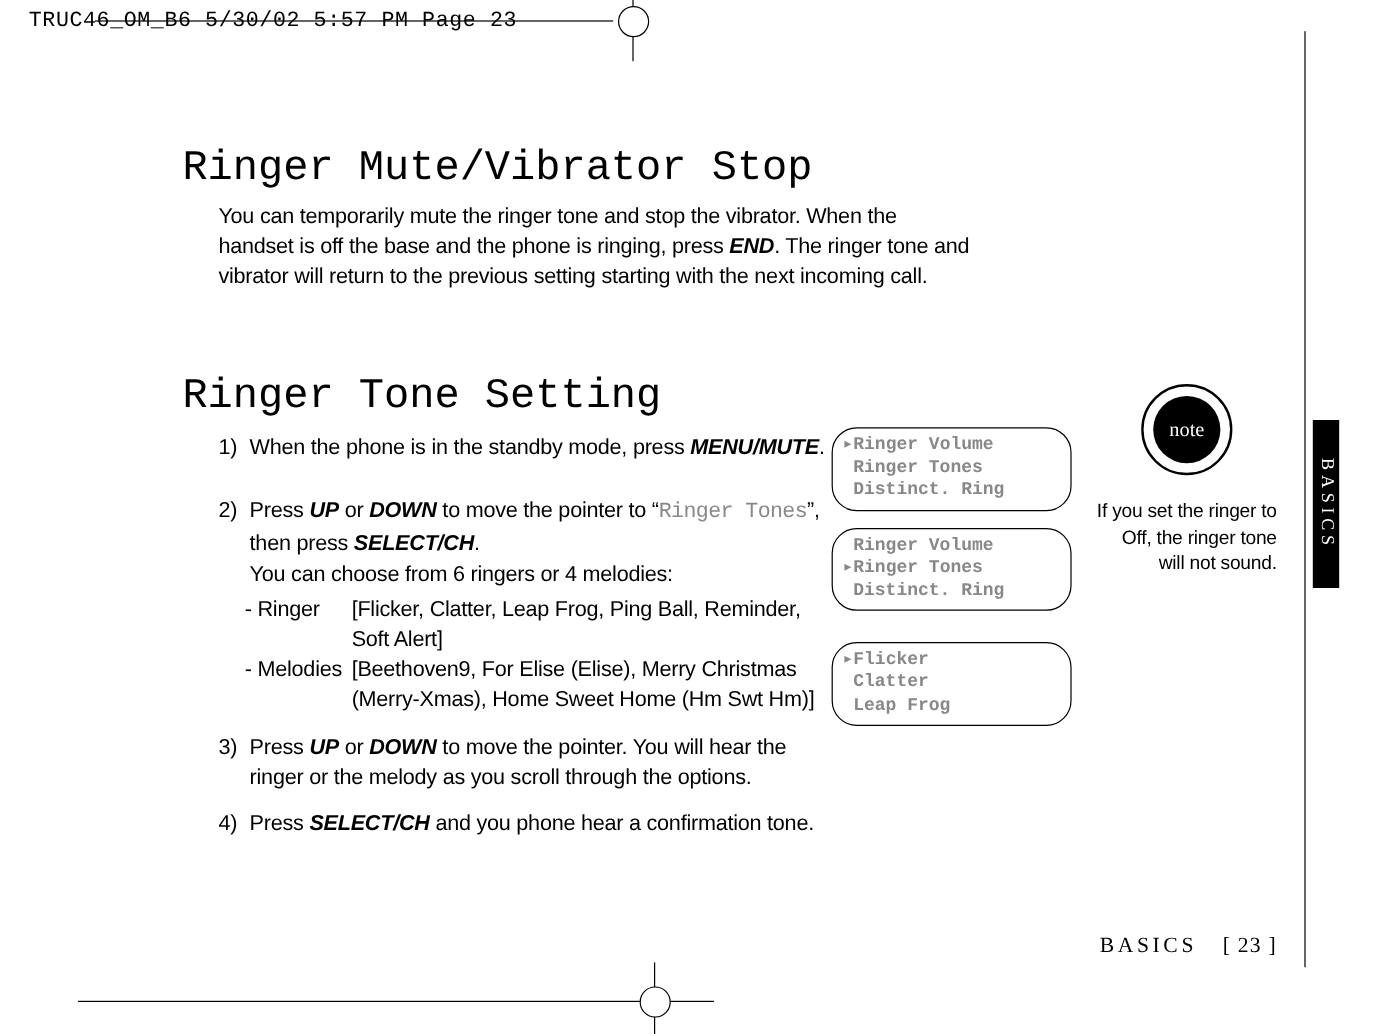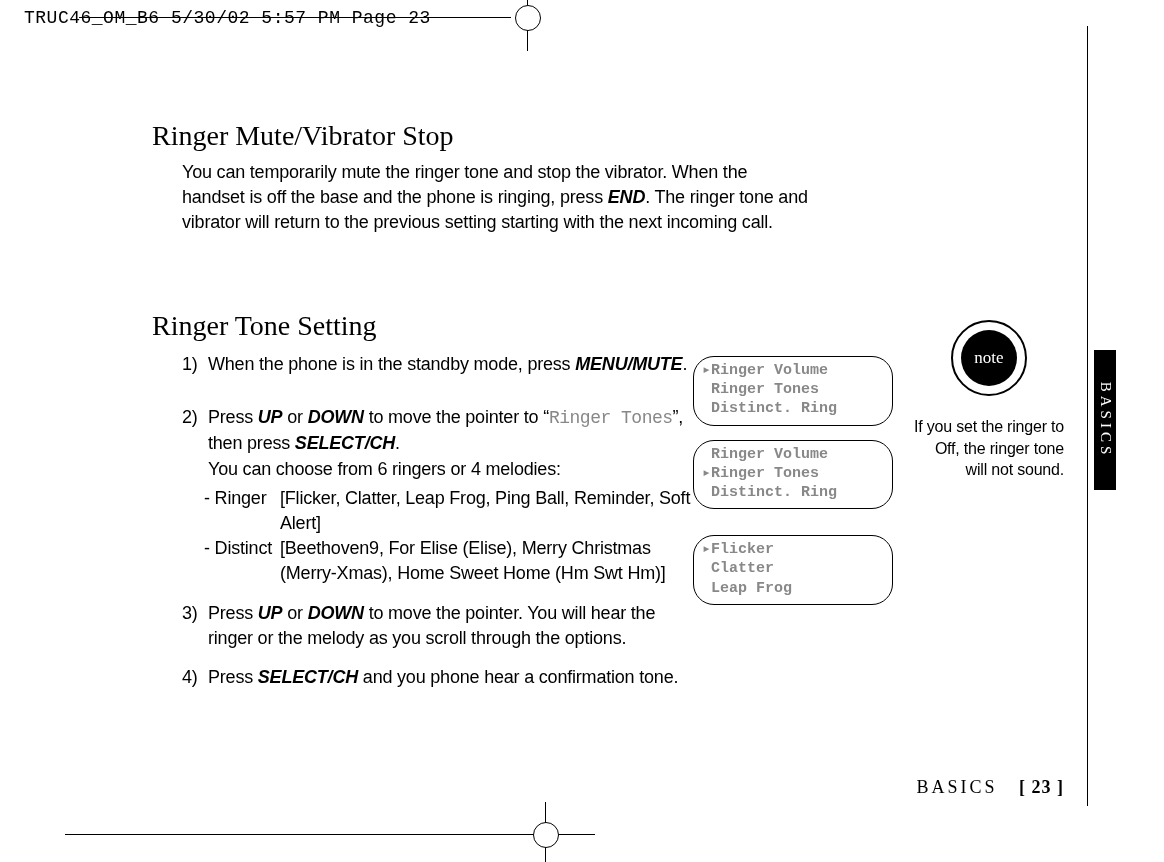--- a/index.html
+++ b/index.html
@@ -11,21 +11,21 @@
   .reg-hline{position:absolute;top:18px;left:-420px;width:432px;height:1px;background:#000}
   .reg-vline{position:absolute;top:-18px;left:28px;width:1px;height:70px;background:#000}
   .reg-circ{position:absolute;top:6px;left:16px;width:24px;height:24px;border:1px solid #000;border-radius:50%;background:#fff}
   .bottom-reg{position:absolute;bottom:-2px;left:493px;width:110px;height:60px}
   .bottom-reg .reg-hline{position:absolute;top:30px;left:-428px;width:530px;height:1px;background:#000}
   .bottom-reg .reg-vline{position:absolute;top:-2px;left:52px;width:1px;height:70px;background:#000}
   .bottom-reg .reg-circ{top:18px;left:40px}
   .trim-right{position:absolute;top:26px;right:76px;width:1px;height:780px;background:#000}
   .side-tab{position:absolute;right:48px;top:350px;width:22px;height:140px;background:#000}
   .side-tab .txt{position:absolute;left:50%;top:50%;color:#fff;font-family:Georgia,serif;font-size:15px;letter-spacing:4px;transform:translate(-50%,-50%) rotate(90deg);white-space:nowrap}
-  .h1{font-family:Liberation Serif, serif;font-size:28px;font-weight:400}
+  .h1{font-family:Liberation Mono, monospace;font-size:35px;font-weight:400}
   .body{font-size:18px;line-height:1.4}
   .intro{position:absolute;left:152px;top:120px;width:760px}
   .intro h1{margin:0 0 8px 0}
   .intro p{position:relative;margin:0;left:30px;width:630px}
   .section2{position:absolute;left:152px;top:310px;width:760px}
   .section2 h1{margin:0 0 10px 0}
   .steps{position:relative;left:30px;width:520px;margin:0;padding:0;list-style:none;font-size:18px;line-height:1.4}
   .steps>li{margin-bottom:14px;position:relative;padding-left:26px}
   .steps>li .num{position:absolute;left:0;top:0}
   .steps table{border-collapse:collapse;margin-top:4px;margin-left:-4px}
@@ -33,21 +33,21 @@
   .steps td.lb{white-space:nowrap;padding-right:8px}
   .kw{font-weight:700;font-style:italic}
   .lcds{position:absolute;left:693px;top:356px;width:200px}
   .lcd{border:1px solid #000;border-radius:21px;padding:4px 8px 6px 8px;margin-bottom:14px;font-family:'Courier New',Courier,monospace;font-size:15px;line-height:1.28;color:#888;font-weight:600;background:#fff;white-space:pre}
   .lcd .row{display:block}
   .note{position:absolute;right:100px;top:320px;width:150px;text-align:right}
   .note-circle{width:72px;height:72px;border:2px solid #000;border-radius:50%;display:flex;align-items:center;justify-content:center;margin:0 auto 20px auto;position:relative;background:#fff}
   .note-circle .inner{width:56px;height:56px;border-radius:50%;background:#000;display:flex;align-items:center;justify-content:center;color:#fff;font-family:Georgia,serif;font-size:17px}
   .note-text{font-size:16px;line-height:1.35}
   .footer{position:absolute;right:100px;bottom:64px;font-family:Georgia,serif;font-size:18px;letter-spacing:3px}
-  .footer .pg{letter-spacing:1px;font-weight:700;margin-left:14px}
+  .footer .pg{letter-spacing:1px;font-weight:400;margin-left:14px}
 </style>
 </head>
 <body>
 
 <div class="page">
 
   <div class="slugline mono">TRUC46_OM_B6  5/30/02  5:57 PM  Page 23</div>
 
   <div class="top-reg">
     <div class="reg-hline"></div>
@@ -76,21 +76,21 @@
       <li style="margin-top:28px"><span class="num">2)</span>
         <span>Press </span><span class="kw">UP</span><span> or </span><span class="kw">DOWN</span><span> to move the pointer to “</span><span class="mono" style="color:#888">Ringer Tones</span><span>”, then press </span><span class="kw">SELECT/CH</span><span>.</span><br>
         <span>You can choose from 6 ringers or 4 melodies:</span>
         <table>
           <tbody>
               <tr>
             <td class="lb">- Ringer</td>
             <td>[Flicker, Clatter, Leap Frog, Ping Ball, Reminder, Soft Alert]</td>
           </tr>
           <tr>
-            <td class="lb">- Distinct</td>
+            <td class="lb">- Melodies</td>
             <td>[Beethoven9, For Elise (Elise), Merry Christmas (Merry-Xmas), Home Sweet Home (Hm Swt Hm)]</td>
           </tr>
         </tbody>
           </table>
       </li>
       <li><span class="num">3)</span>
         <span>Press </span><span class="kw">UP</span><span> or </span><span class="kw">DOWN</span><span> to move the pointer. You will hear the ringer or the melody as you scroll through the options.</span>
       </li>
       <li><span class="num">4)</span>
         <span>Press </span><span class="kw">SELECT/CH</span><span> and you phone hear a confirmation tone.</span>

